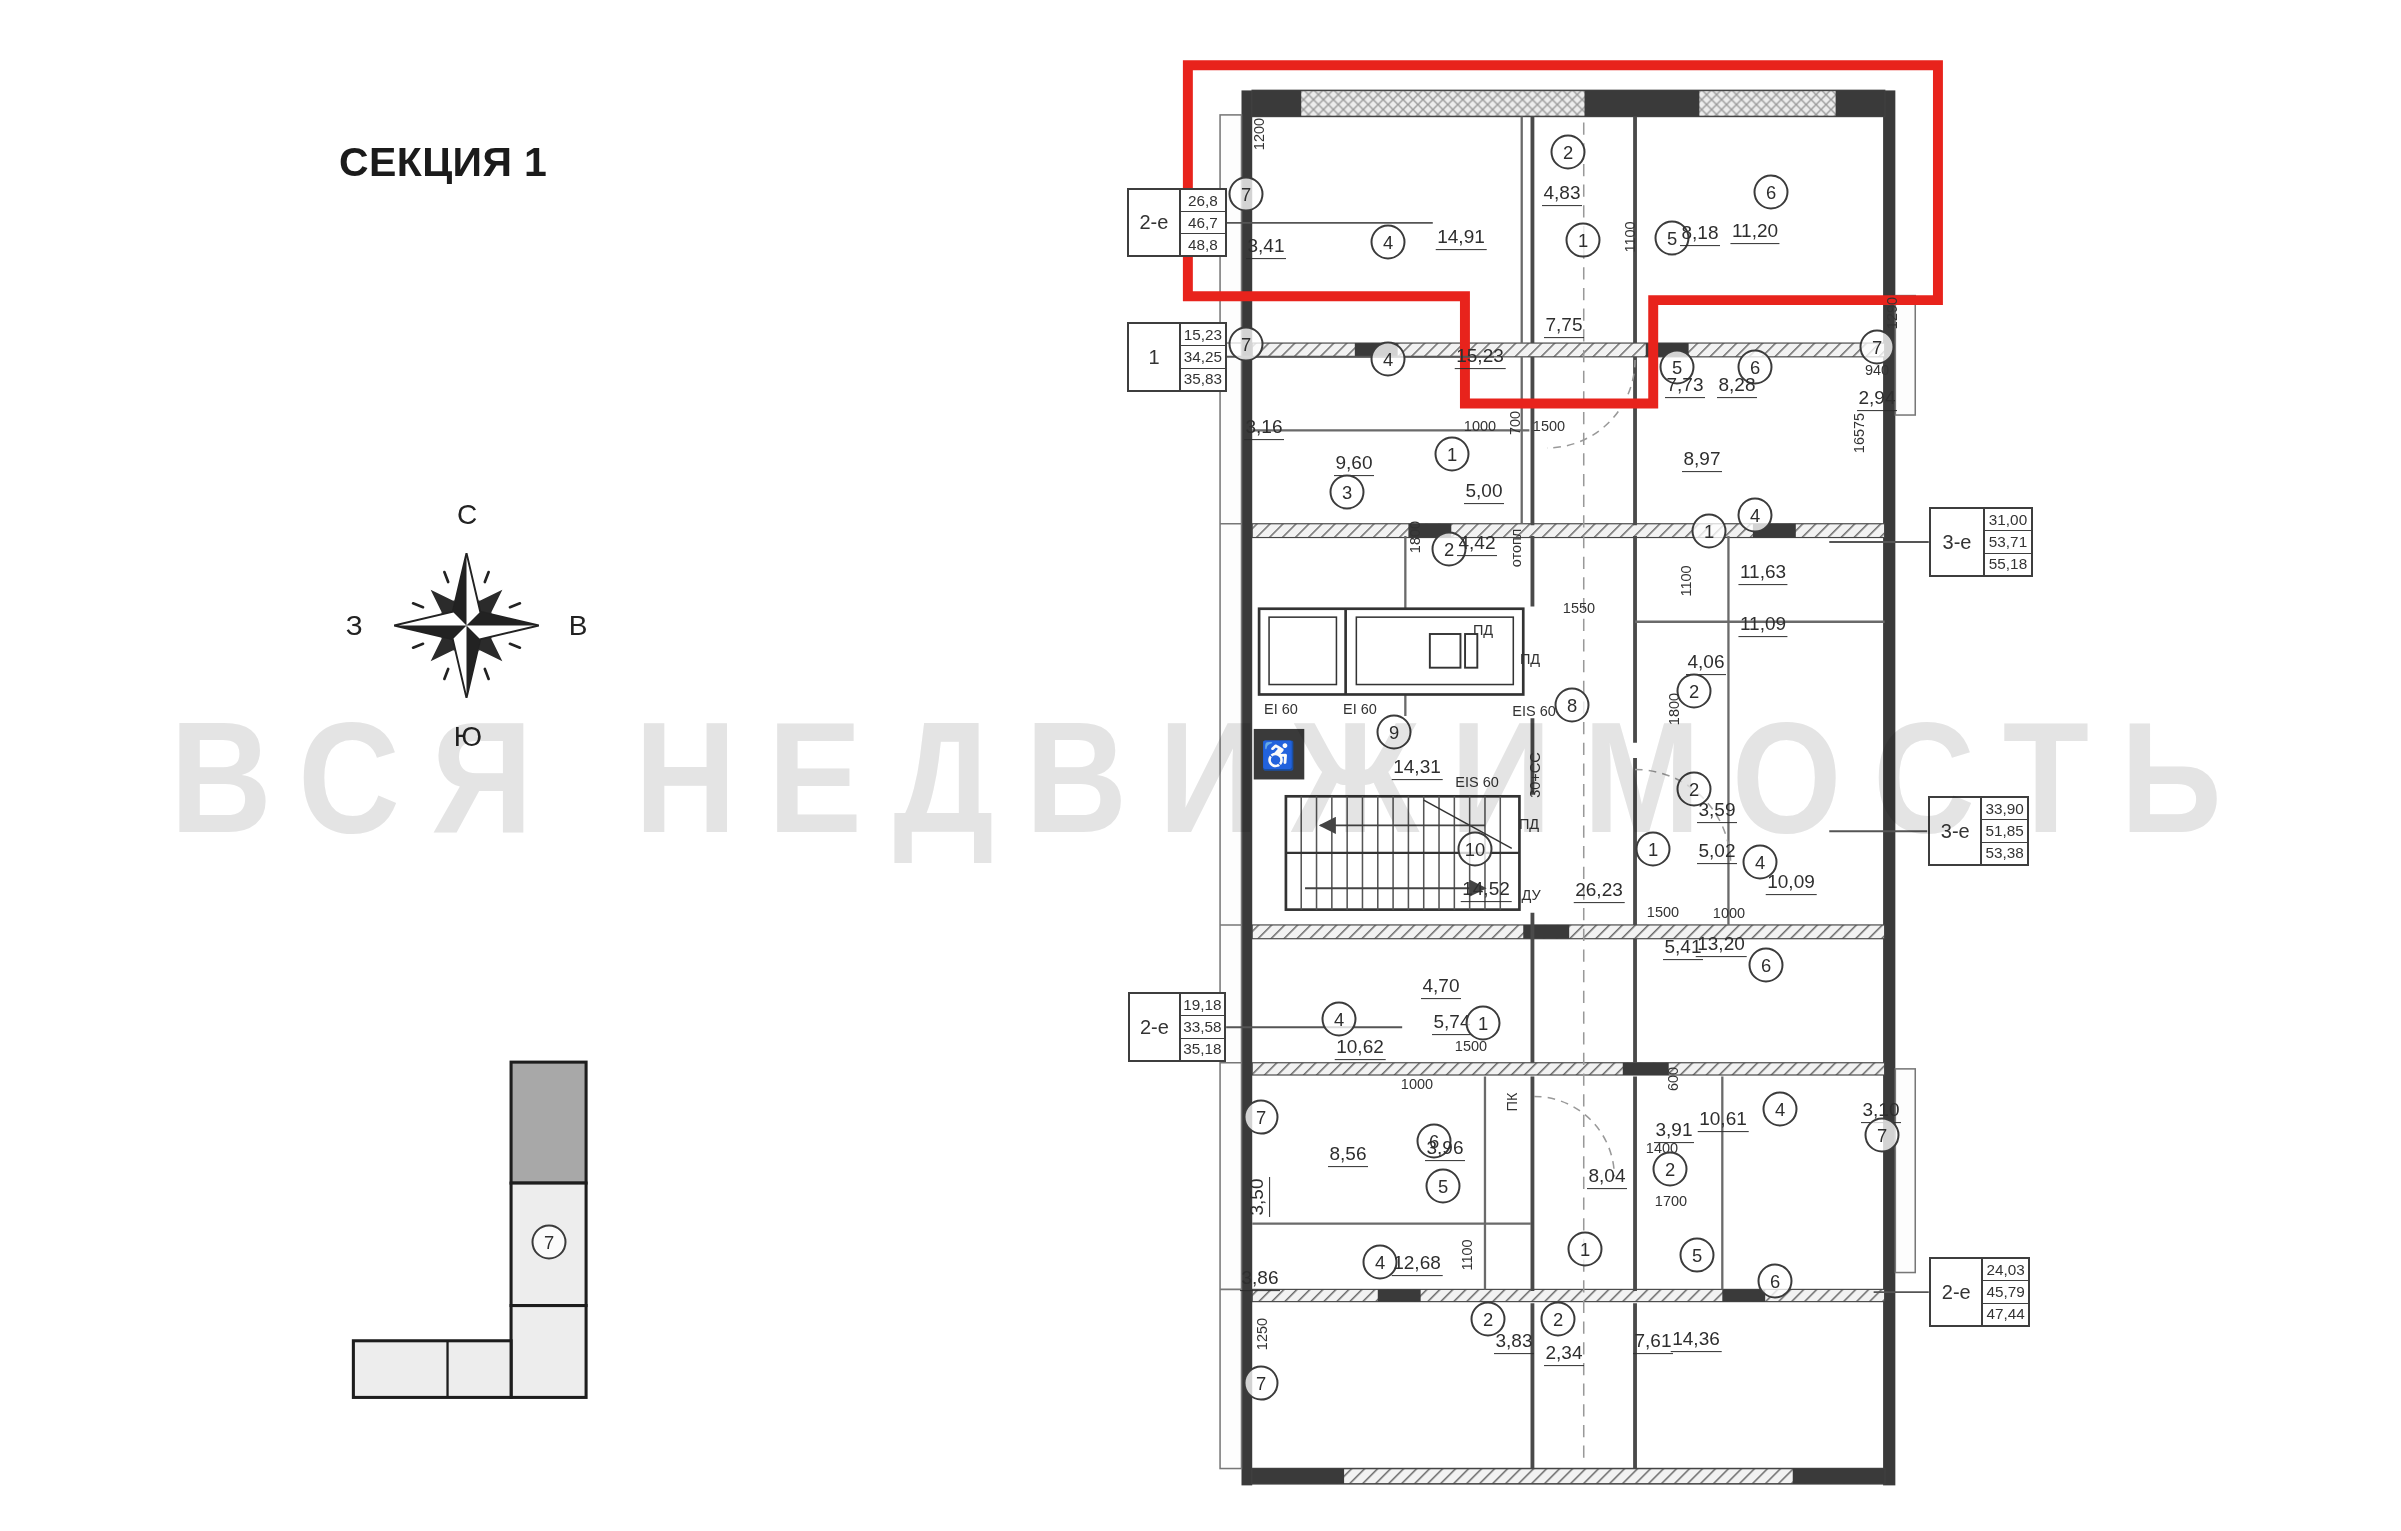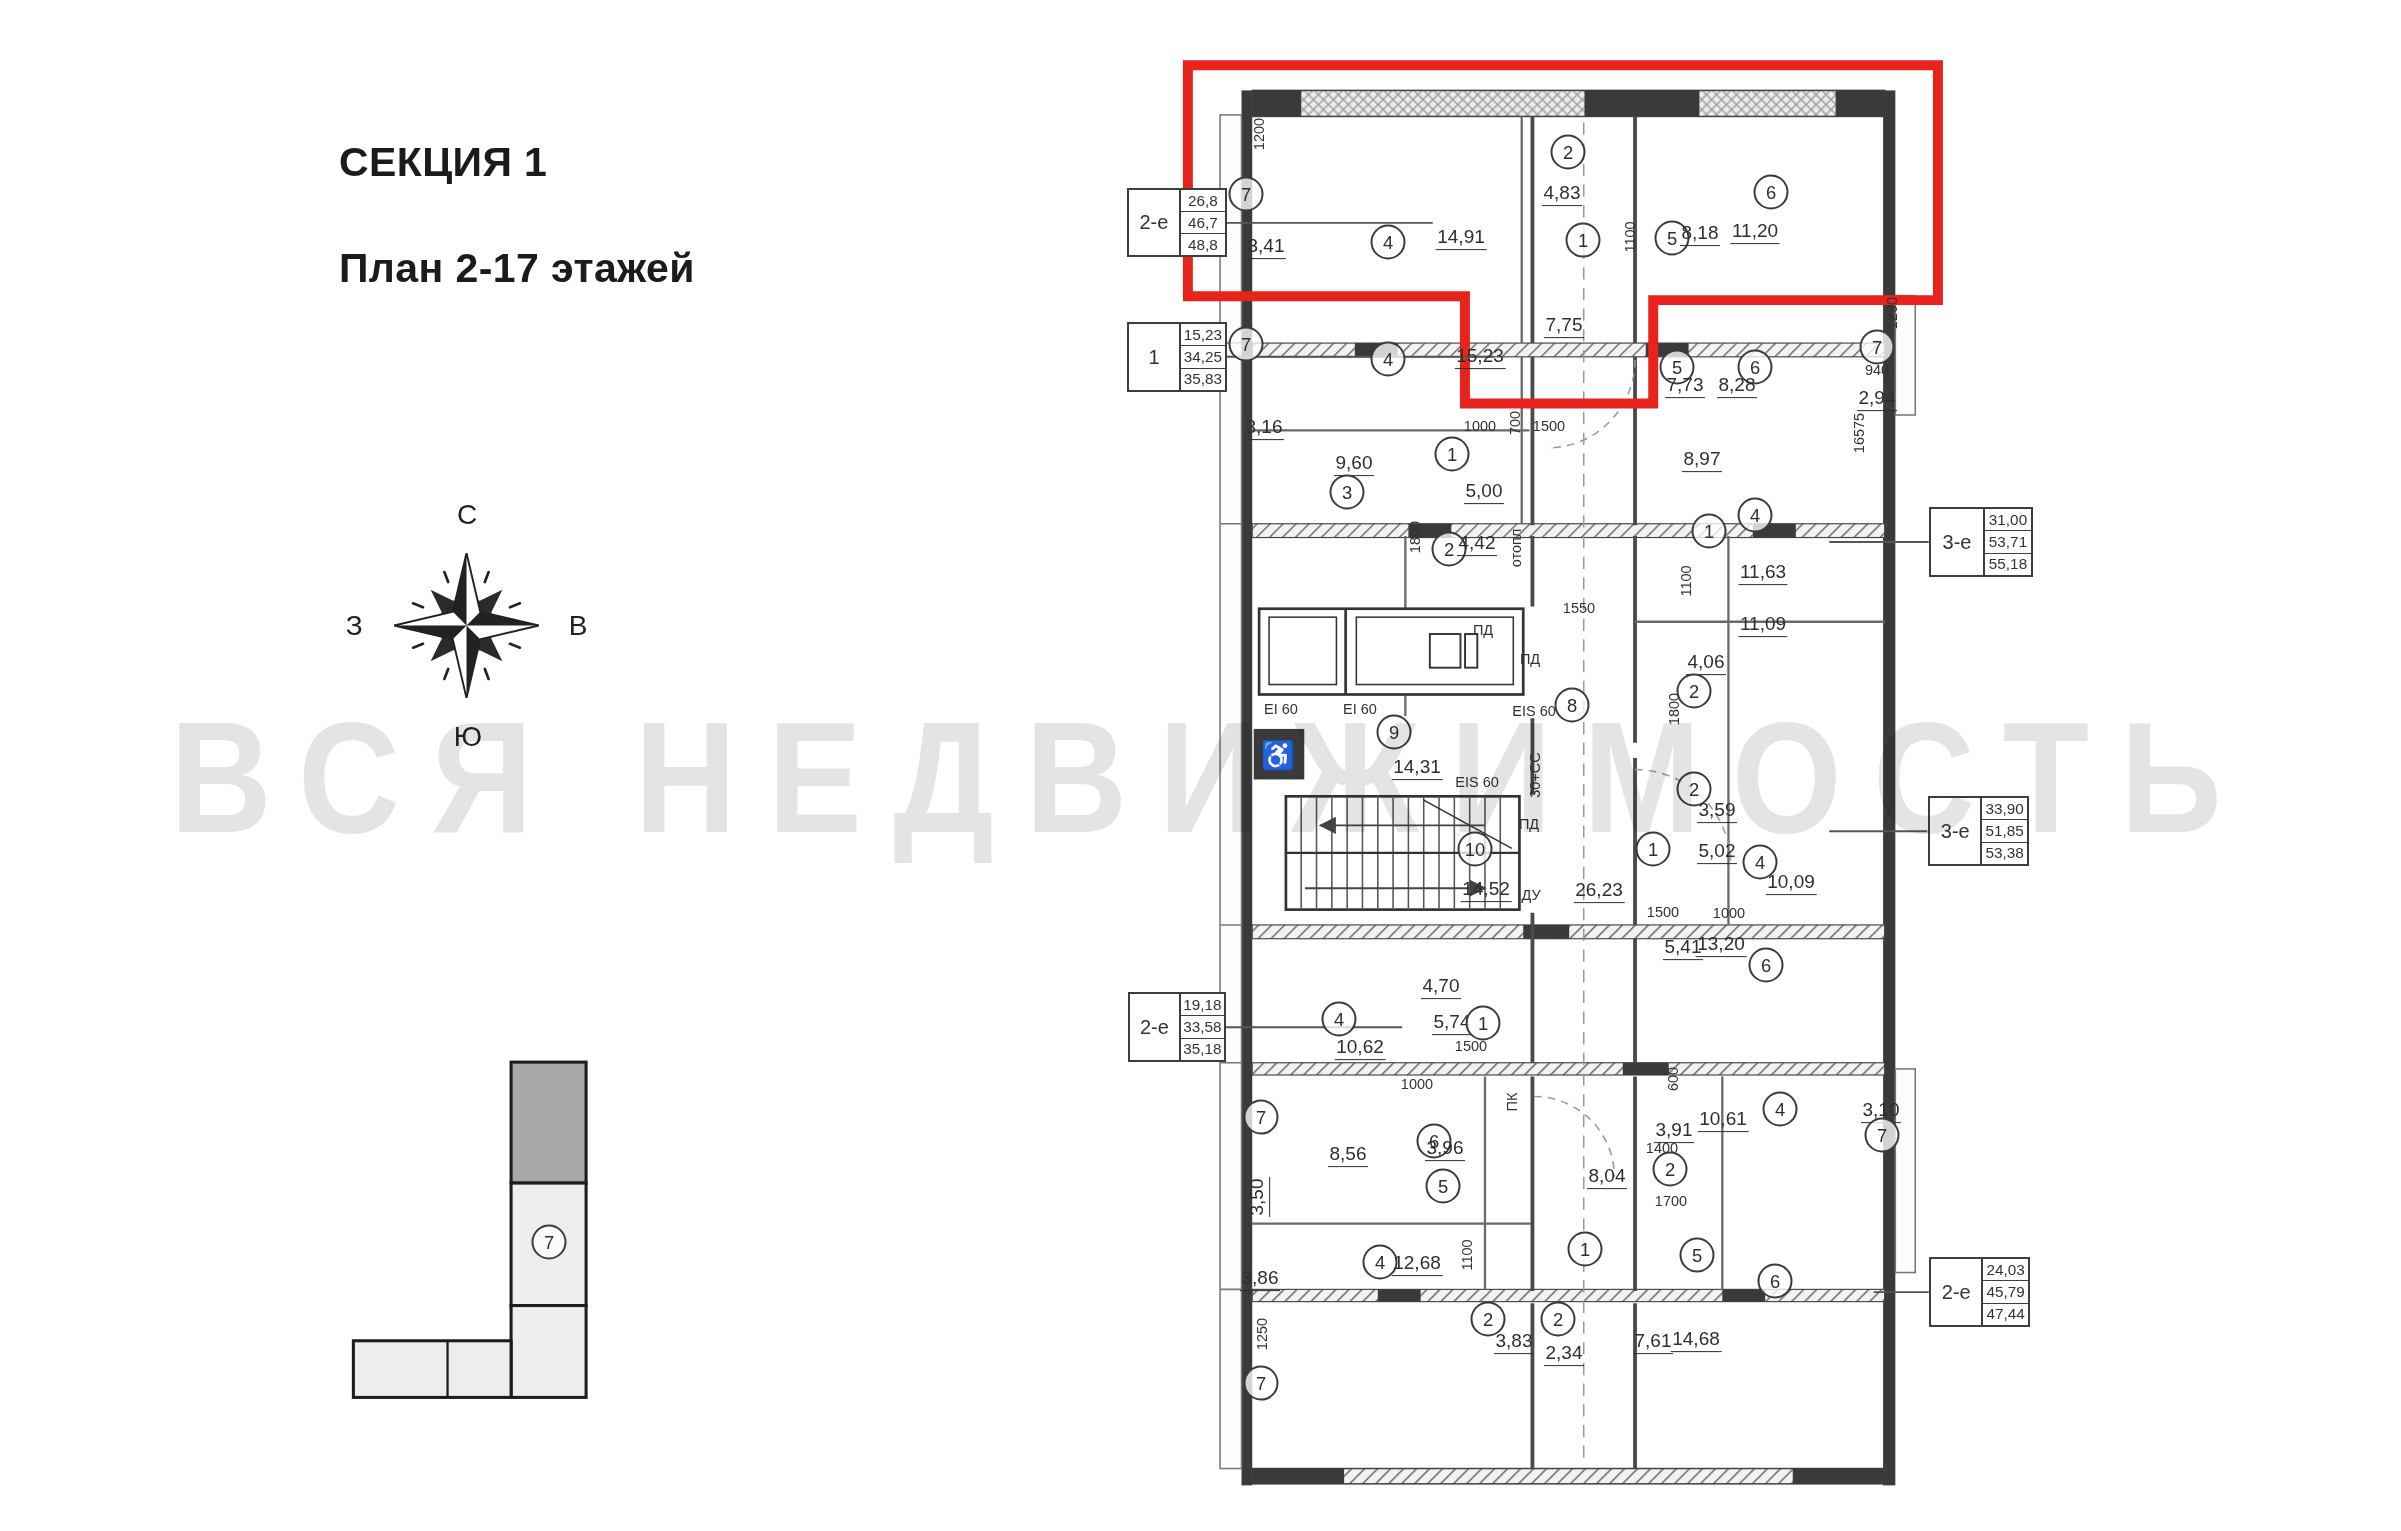--- a/index.html
+++ b/index.html
@@ -49,21 +49,20 @@
   .icon{font-size:27.6px;color:#fff;border:none;background:none}
   .vert{transform:translate(-50%,-50%) rotate(-90deg)}
 </style>
 </head>
 <body>
 
 <div id="page">
 
   <div id="titles">
     <div class="t t2">СЕКЦИЯ 1</div>
-    <div class="t t3">План 2-17 этажей</div>
   </div>
 
   <div id="compass">
     <div class="cl" style="left:119px;top:17px">С</div>
     <div class="cl" style="left:230px;top:128px">В</div>
     <div class="cl" style="left:120px;top:239px">Ю</div>
     <div class="cl" style="left:6.1px;top:128px">З</div>
     <svg width="145" height="145" viewBox="0 0 190 190">
       <circle cx="95" cy="95" r="36" fill="none" stroke="#888" stroke-width="2"></circle>
       <g stroke="#222" stroke-width="3.5" stroke-linecap="round">
@@ -343,17 +342,17 @@
       <div class="ann circ" style="left: 1882px; top: 1135px;">7</div>
       <div class="ann area" style="left: 1607px; top: 1177px;">8,04</div>
       <div class="ann circ" style="left: 1585px; top: 1249px;">1</div>
       <div class="ann circ" style="left: 1697px; top: 1255px;">5</div>
       <div class="ann circ" style="left: 1775px; top: 1281px;">6</div>
       <div class="ann circ" style="left: 1488px; top: 1319px;">2</div>
       <div class="ann area" style="left: 1514px; top: 1342px;">3,83</div>
       <div class="ann circ" style="left: 1558px; top: 1319px;">2</div>
       <div class="ann area" style="left: 1564px; top: 1354px;">2,34</div>
       <div class="ann area" style="left: 1653px; top: 1342px;">7,61</div>
-      <div class="ann area" style="left: 1696px; top: 1340px;">14,68</div>
+      <div class="ann area" style="left: 1696px; top: 1340px;">14,36</div>
     </div>
 
 </div>
 
 
 </body></html>

